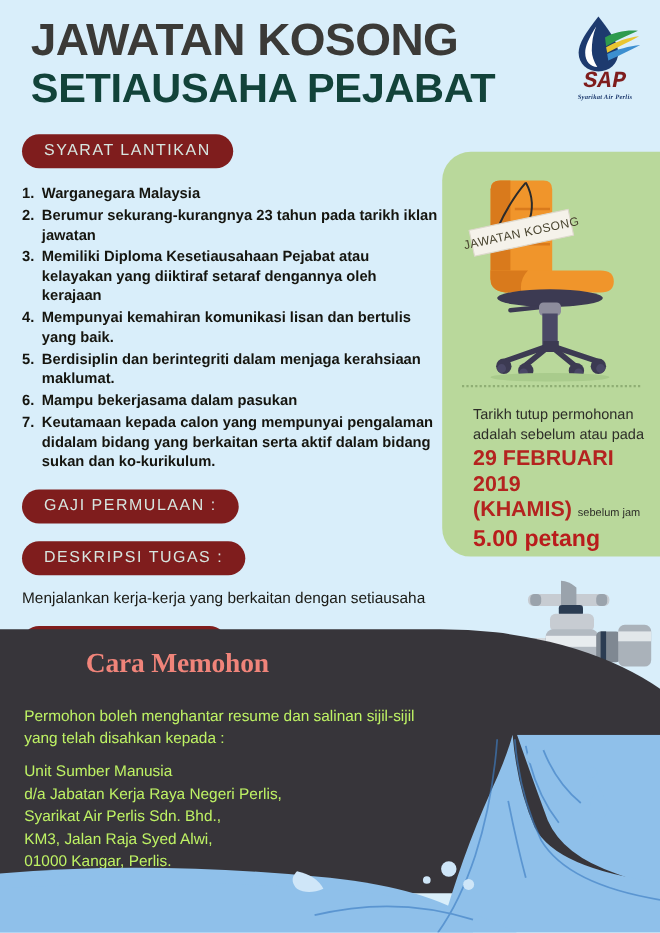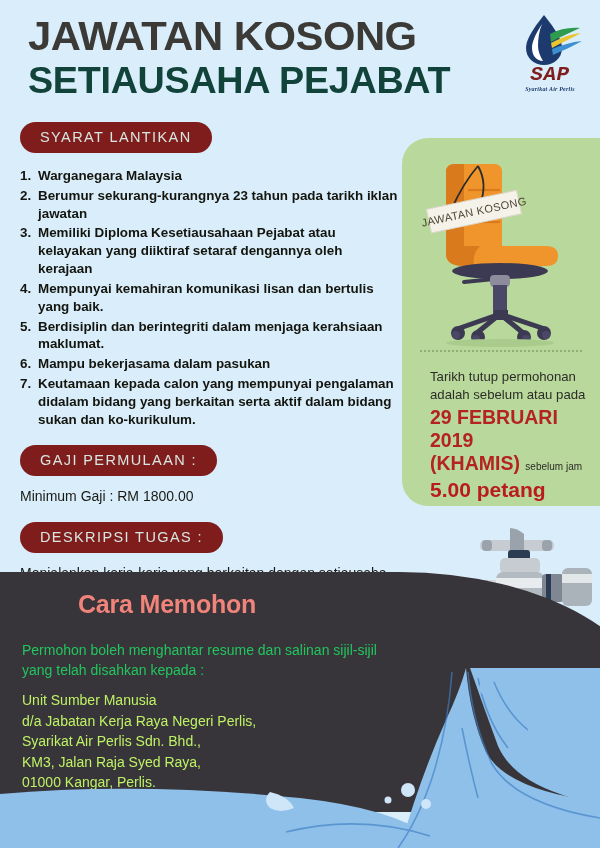--- a/index.html
+++ b/index.html
@@ -82,25 +82,25 @@
 
   
   .dark-sec{
     position:absolute;left:-40px;top:572px;width:700px;height:240px;
     background:#37353a;
     border-top-right-radius:260px 150px;
   }
   .dark-inner{position:absolute;left:40px;top:0;width:560px;height:240px;}
   .cara-title{
     position:absolute;left:78px;top:18px;
-    font-size:25px;font-weight:bold;color:#f0847a;letter-spacing:-0.2px;
+    font-size:25px;font-weight:bold;color:#f0847a;letter-spacing:-0.2px;font-family:Liberation Serif, serif;
   }
   .cara-body{
     position:absolute;left:22px;top:68px;width:400px;
-    font-size:14px;color:#22c55e;line-height:1.45;
+    font-size:14px;color:#bef264;line-height:1.45;
   }
   .cara-addr{
     position:absolute;left:22px;top:118px;width:400px;
     font-size:14px;color:#bef264;line-height:1.47;
   }
 
   
   .water{position:absolute;left:0;bottom:0;width:600px;height:180px;}
 </style>
 </head>
@@ -215,21 +215,20 @@
         <span class="req-text">Mampu bekerjasama dalam pasukan</span>
       </li>
       <li class="req-item">
         <span class="req-num">7.</span>
         <span class="req-text">Keutamaan kepada calon yang mempunyai pengalaman didalam bidang yang berkaitan serta aktif dalam bidang sukan dan ko-kurikulum.</span>
       </li>
     </ul>
 
     <div class="sec">
       <div class="pill">GAJI PERMULAAN :</div>
-      <div class="sec-body">Minimum Gaji : RM 1800.00</div>
     </div>
 
     <div class="sec">
       <div class="pill">DESKRIPSI TUGAS :</div>
       <div class="sec-body">Menjalankan kerja-kerja yang berkaitan dengan setiausaha</div>
     </div>
 
     <div class="sec">
       <div class="pill">TARAF JAWATAN :</div>
       <div class="sec-body">Kontrak</div>
@@ -273,21 +272,21 @@
     <div class="dark-inner">
       <div class="cara-title">Cara Memohon</div>
       <div class="cara-body">
         <div>Permohon boleh menghantar resume dan salinan sijil-sijil</div>
         <div>yang telah disahkan kepada :</div>
       </div>
       <div class="cara-addr">
         <div>Unit Sumber Manusia</div>
         <div>d/a Jabatan Kerja Raya Negeri Perlis,</div>
         <div>Syarikat Air Perlis Sdn. Bhd.,</div>
-        <div>KM3, Jalan Raja Syed Raya,</div>
+        <div>KM3, Jalan Raja Syed Alwi,</div>
         <div>01000 Kangar, Perlis.</div>
         <div>( Tel : 04-9779300)</div>
       </div>
     </div>
   </div>
 
   <div class="water">
     <svg width="600" height="180" viewBox="0 0 600 180">
 
       <path d="M470 0 Q484 40 498 78 Q512 110 560 126 Q600 138 600 180 L600 0 Z" fill="#8fc0ea"></path>

